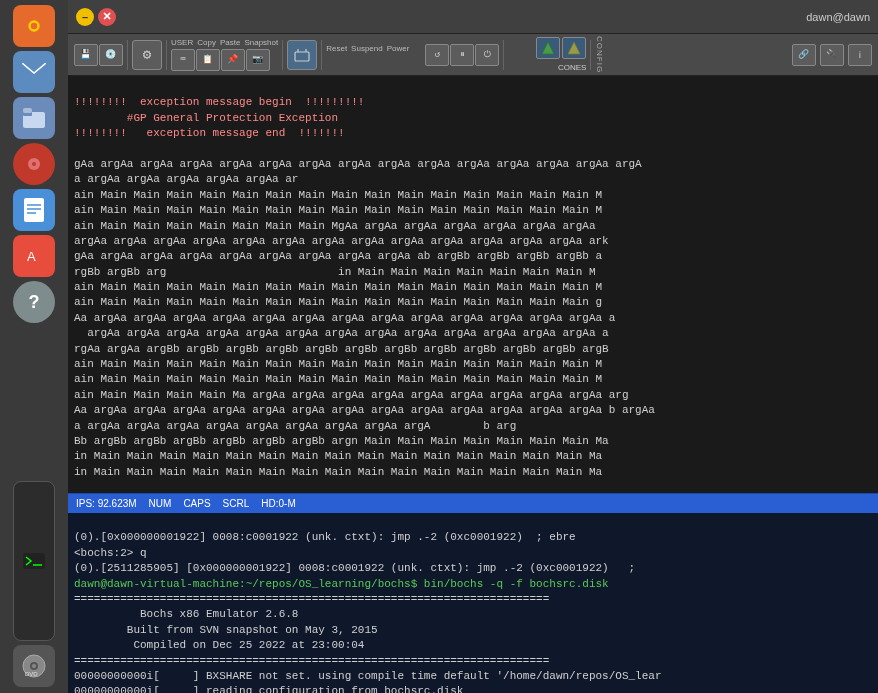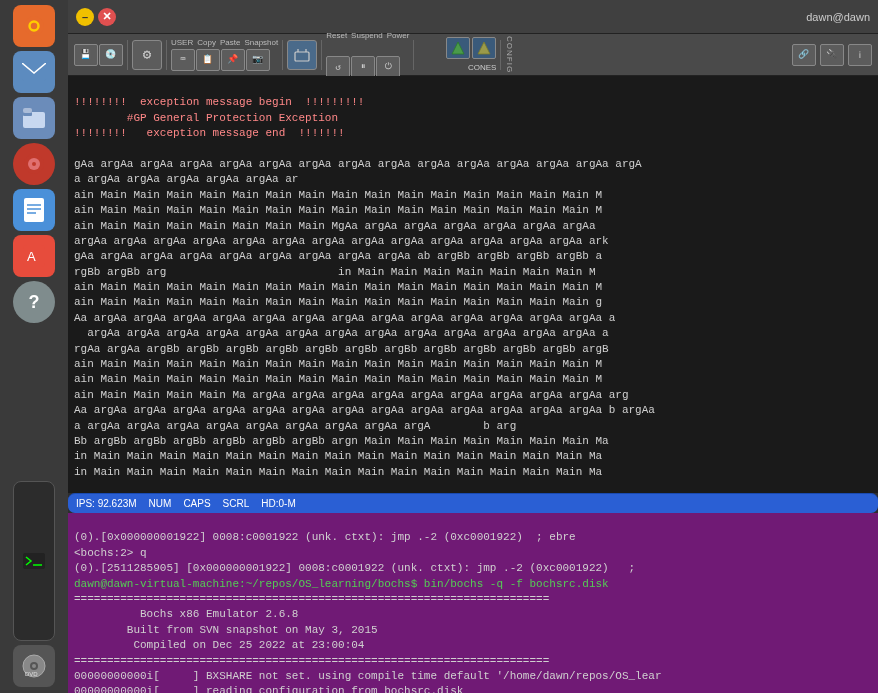--- a/index.html
+++ b/index.html
@@ -128,21 +128,20 @@
 
     
     .statusbar {
       background: #2a5fd4;
       height: 20px;
       display: flex;
       align-items: center;
       padding: 0 8px;
       gap: 12px;
       border-top: 1px solid #1a4ab0;
-      border-radius: 7px;
     }
 
     .status-item {
       color: #fff;
       font-size: 10px;
       font-family: Arial, sans-serif;
     }
 
     .tb-group {
       display: flex;
@@ -319,21 +318,21 @@
     <div class="tb-big-icon" style="background:#4a6a8a; font-size:11px; color:#fff;">
       <svg width="18" height="18" viewBox="0 0 18 18" fill="none">
         <rect x="2" y="6" width="14" height="9" rx="1" stroke="#ccc" stroke-width="1.2" fill="none"></rect>
         <line x1="5" y1="6" x2="5" y2="3" stroke="#ccc" stroke-width="1.2"></line>
         <line x1="13" y1="6" x2="13" y2="3" stroke="#ccc" stroke-width="1.2"></line>
       </svg>
     </div>
 
     <div class="tb-sep"></div>
 
-    <div style="display:flex; flex-direction:column; gap:16px;">
+    <div style="display:flex; flex-direction:row; gap:16px;">
       <div style="display:flex; gap:4px; font-size:8px; color:#bbb; font-family:Arial;">
         <span>Reset</span>
         <span>Suspend</span>
         <span>Power</span>
       </div>
       <div class="tb-icons-row">
         <div class="tb-icon">↺</div>
         <div class="tb-icon">⏸</div>
         <div class="tb-icon">⏻</div>
       </div>
@@ -398,21 +397,21 @@
   </div>
 
   <div class="statusbar">
     <span class="status-item">IPS: 92.623M</span>
     <span class="status-item">NUM</span>
     <span class="status-item">CAPS</span>
     <span class="status-item">SCRL</span>
     <span class="status-item">HD:0-M</span>
   </div>
 
-  <div class="terminal" style="height:180px; max-height:180px; background:#701a75; padding:2px 6px; font-size:11px;">
+  <div class="terminal" style="height:180px; max-height:180px; background:#0f172a; padding:2px 6px; font-size:11px;">
 <span class="terminal-line">(0).[0x000000001922] 0008:c0001922 (unk. ctxt): jmp .-2 (0xc0001922)  ; ebre</span>
 <span class="terminal-line">&lt;bochs:2&gt; q</span>
 <span class="terminal-line">(0).[2511285905] [0x000000001922] 0008:c0001922 (unk. ctxt): jmp .-2 (0xc0001922)   ;</span>
 <span class="terminal-line" style="color:#55cc55;">dawn@dawn-virtual-machine:~/repos/OS_learning/bochs$ bin/bochs -q -f bochsrc.disk</span>
 <span class="terminal-line">========================================================================</span>
 <span class="terminal-line">          Bochs x86 Emulator 2.6.8</span>
 <span class="terminal-line">        Built from SVN snapshot on May 3, 2015</span>
 <span class="terminal-line">         Compiled on Dec 25 2022 at 23:00:04</span>
 <span class="terminal-line">========================================================================</span>
 <span class="terminal-line">00000000000i[     ] BXSHARE not set. using compile time default '/home/dawn/repos/OS_lear</span>

